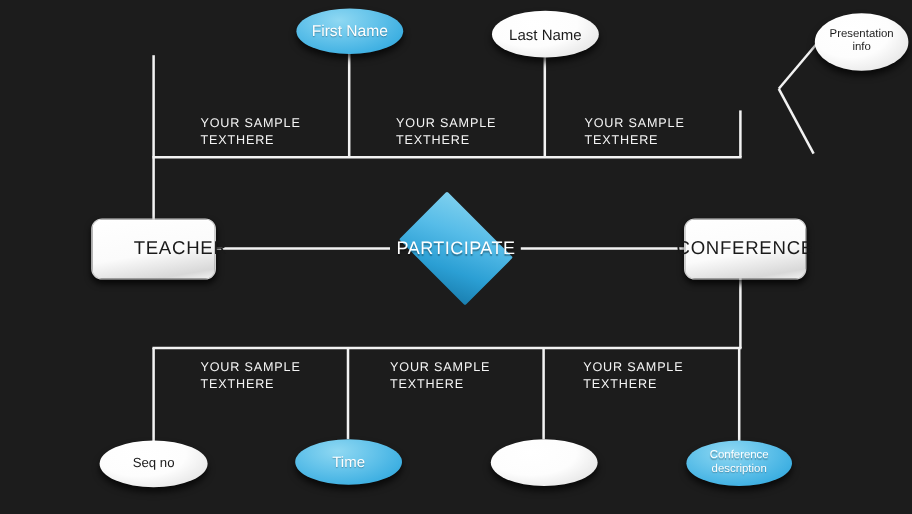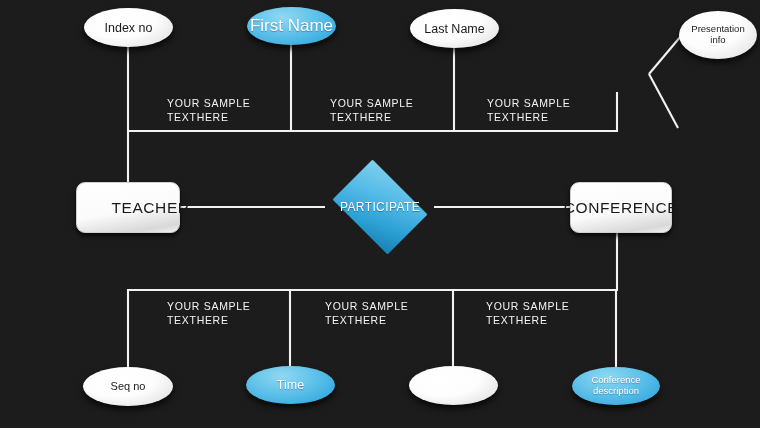--- a/index.html
+++ b/index.html
@@ -62,21 +62,21 @@
     border-radius: 2px;
   }
   .diamond-wrap .dia-label {
     position: absolute;
     left: 0; top: 0;
     width: 100%; height: 100%;
     display: flex;
     align-items: center;
     justify-content: center;
     color: #ffffff;
-    font-size: 12px;
+    font-size: 15px;
     letter-spacing: .4px;
     text-shadow: 0 1px 1px rgba(0,0,0,.35);
   }
 
   
   .ellipse {
     border-radius: 50%;
   }
   .ellipse.white {
     background: radial-gradient(ellipse at 38% 28%, #ffffff 0%, #fdfdfd 48%, #e9e9e9 78%, #cfcfcf 100%);
@@ -142,25 +142,22 @@
 
   <div class="node entity" style="left:570px; top:182px; width:102px; height:51px;">
     <span>CONFERENCE</span>
   </div>
 
   <div class="diamond-wrap" style="left:325px; top:167px; width:110px; height:80px;">
     <div class="dia"></div>
     <div class="dia-label">PARTICIPATE</div>
   </div>
 
-  <div class="node ellipse white" style="left:84px; top:8px; width:89px; height:39px; font-size:12.5px;">
-    <span>Index no</span>
-  </div>
-
-  <div class="node ellipse blue" style="left:247px; top:7px; width:89px; height:38px; font-size:17px;">
+
+  <div class="node ellipse blue" style="left:247px; top:7px; width:89px; height:38px; font-size:13px;">
     <span>First Name</span>
   </div>
 
   <div class="node ellipse white" style="left:410px; top:9px; width:89px; height:39px; font-size:12.5px;align-items:center;">
     <span>Last Name</span>
   </div>
 
 
   <div class="node ellipse white" style="left:679px; top:11px; width:78px; height:48px; font-size:9.5px; white-space:pre-line;">
     <span style="white-space:pre-line;">Presentation

